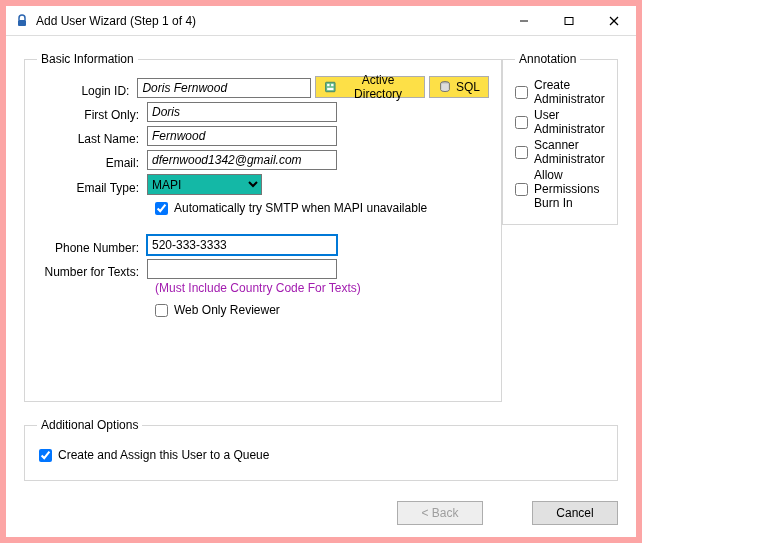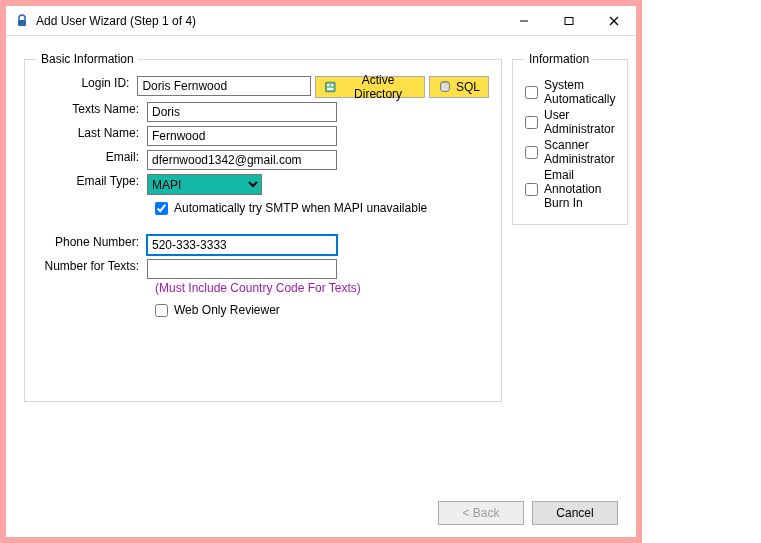--- a/index.html
+++ b/index.html
@@ -38,43 +38,43 @@
     color: #222;
   }
   .content {
     flex: 1;
     padding: 16px 18px 10px 18px;
     display: flex;
     flex-direction: column;
     position: relative;
   }
   .intro { margin-bottom: 14px; }
-  .columns { display: flex; gap: 10px; flex: 1; align-items: flex-start; }
+  .columns { display: flex; flex: 1; align-items: flex-start; }
   fieldset {
     border: 1px solid #d6d6d6;
     padding: 10px 12px 12px 12px;
     margin: 0;
   }
   legend { padding: 0 4px; color: #000; }
   .basic { flex: 1; min-height: 350px; }
   .perm { width: 170px; }
-  .row { display: flex; align-items: flex-start; margin-bottom: 4px; }
+  .row { display: flex; align-items: flex-end; margin-bottom: 4px; }
   .row label.lab {
     width: 110px;
     text-align: right;
     padding-right: 8px;
     white-space: nowrap;
   }
   .row input[type=text] {
     height: 20px;
     border: 1px solid #767676;
     padding: 1px 4px;
     font: inherit;
   }
-  .row input.wide { width: 190px; }
+  .row input.wide { width: 190px; font-style: italic; }
   .row input.mid { width: 190px; }
   .row input.focus { border: 1px solid #0078d7; outline: 1px solid #0078d7; }
   .btn-side {
     height: 22px;
     border: 1px solid #adadad;
     background: #fde047;
     padding: 1px 8px;
     margin-left: 4px;
     display: inline-flex;
     align-items: center;
@@ -101,20 +101,21 @@
     gap: 8px;
     padding: 10px 18px 12px 18px;
   }
   .dlg-btn {
     width: 86px;
     height: 24px;
     border: 1px solid #adadad;
     background: #e1e1e1;
     font: inherit;
     cursor: default;
+    margin-left: 41px;
   }
   .dlg-btn:disabled { color: #9e9e9e; background: #eee; }
   .underline { text-decoration: underline; }
 </style>
 </head>
 <body>
 
 <div class="window">
   <div class="titlebar">
     <span class="icon">
@@ -165,21 +166,21 @@
           <button class="btn-side">
             <svg viewBox="0 0 16 16">
                 <ellipse cx="8" cy="4" rx="5" ry="2.2" fill="#bbb" stroke="#666"></ellipse>
                 <path d="M3 4 v7 a5 2.2 0 0 0 10 0 V4" fill="#ddd" stroke="#666"></path>
               </svg>
             <span>SQL</span>
           </button>
         </div>
 
         <div class="row">
-          <label class="lab">Texts Name:</label>
+          <label class="lab">First Only:</label>
           <input type="text" class="wide" value="Doris" style="">
         </div>
 
         <div class="row">
           <label class="lab">Last Name:</label>
           <input type="text" class="wide" value="Fernwood" style="">
         </div>
 
         <div class="row">
           <label class="lab">Email:</label>
@@ -215,39 +216,46 @@
 
         <div class="row" style="margin-left:118px; margin-top:6px;">
           <div class="chk-row">
             <input type="checkbox" style="">
             <span>Web Only Reviewer</span>
           </div>
         </div>
       </fieldset>
 
       <fieldset class="perm">
-        <legend>Information</legend>
-        <div class="chk-row">
-          <input type="checkbox" style="">
-          <span>System Automatically</span>
+        <legend>Annotation</legend>
+        <div class="chk-row">
+          <input type="checkbox" style="">
+          <span>Create Administrator</span>
         </div>
         <div class="chk-row">
           <input type="checkbox" style="">
           <span>User Administrator</span>
         </div>
         <div class="chk-row">
           <input type="checkbox" style="">
           <span>Scanner Administrator</span>
         </div>
         <div class="chk-row">
           <input type="checkbox" style="">
-          <span>Email Annotation Burn In</span>
+          <span>Allow Permissions Burn In</span>
         </div>
       </fieldset>
     </div>
 
+    <fieldset class="addopts">
+      <legend>Additional Options</legend>
+      <div class="chk-row" style="padding:4px 2px;">
+        <input type="checkbox" checked="" style="">
+        <span>Create and Assign this User to a Queue</span>
+      </div>
+    </fieldset>
   </div>
 
   <div class="footer">
     <button class="dlg-btn" disabled=""><span>&lt; Back</span></button>
     <button class="dlg-btn">Cancel</button>
   </div>
 </div>
 
 </body></html>

